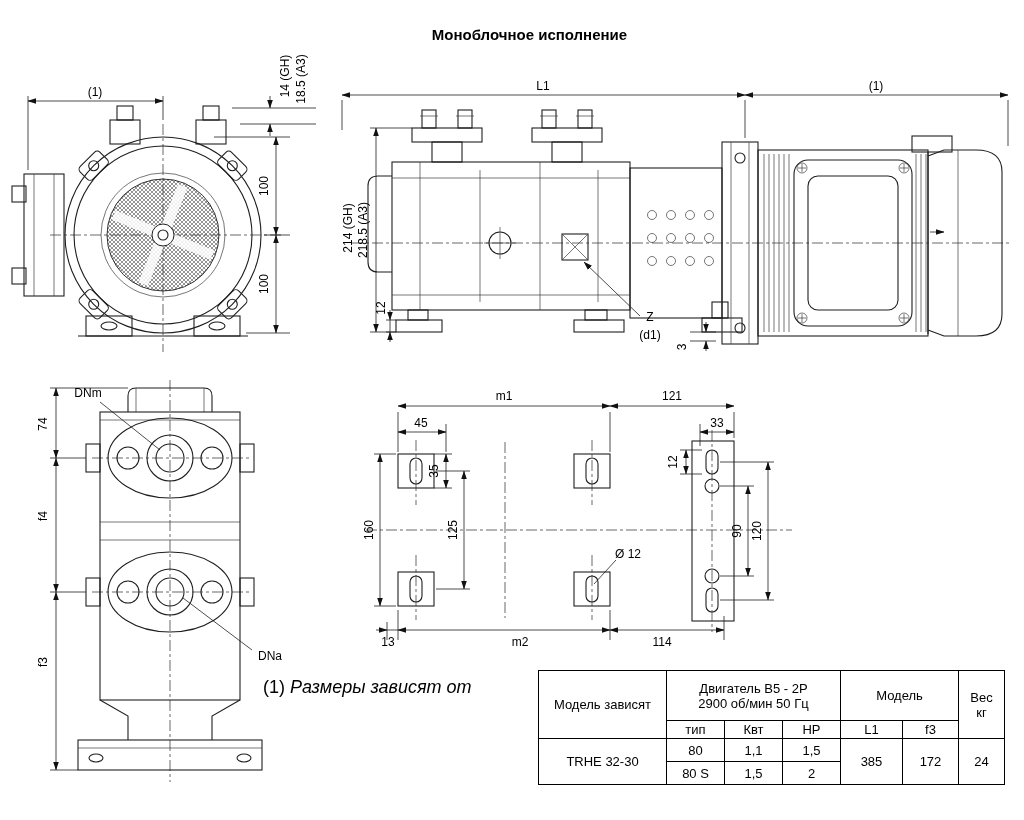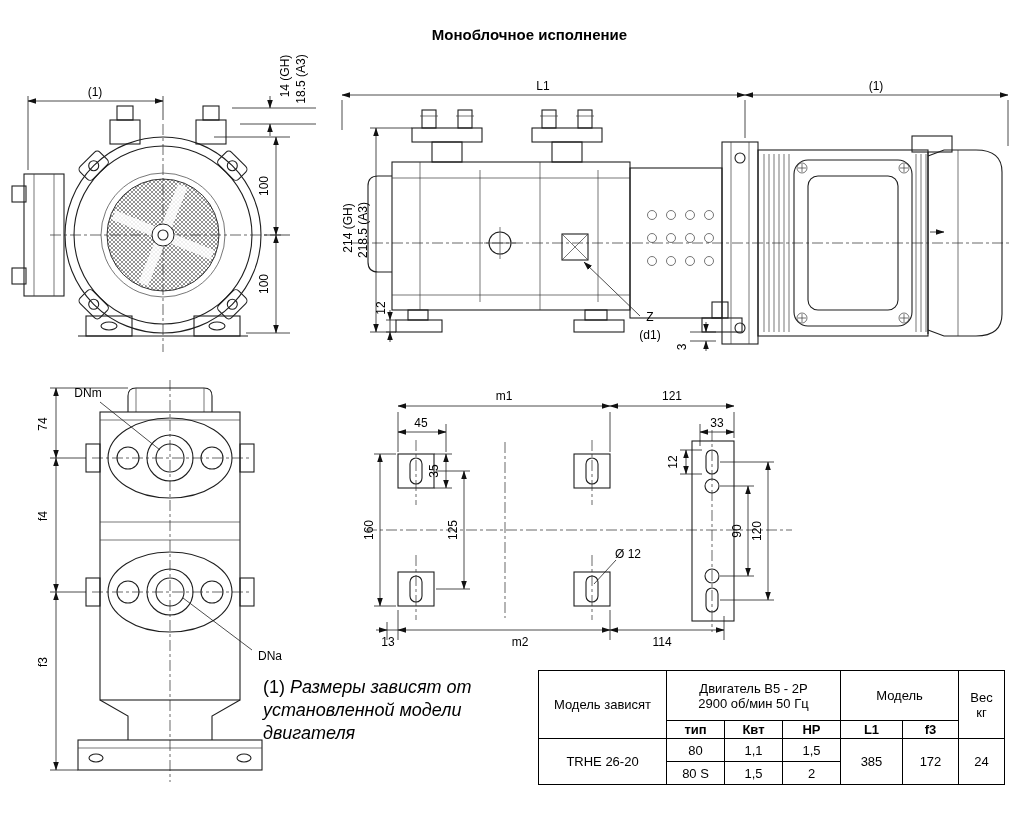--- a/index.html
+++ b/index.html
@@ -28,21 +28,21 @@
   }
   .notes i { font-style:italic; }
   table.spec {
     position:absolute; left:538px; top:670px;
     border-collapse:collapse; font-size:13px;
   }
   table.spec td {
     border:1px solid #000; text-align:center;
     vertical-align:middle; padding:1px 4px;
   }
-  table.spec td.bold { font-weight:bold;margin-top:40px; }
+  table.spec td.bold { font-weight:normal;margin-top:40px; }
   table.spec tr.data td { height:23px; }
 </style>
 </head>
 <body>
 
 <div class="title">Моноблочное исполнение</div>
 
 <svg class="drawing" width="1024" height="820" viewBox="0 0 1024 820">
   <defs>
     <marker id="ar" viewBox="0 0 10 10" refX="9.5" refY="5" markerWidth="11" markerHeight="11" orient="auto-start-reverse">
@@ -422,21 +422,20 @@
     <text class="dimtxt" text-anchor="middle" transform="translate(761,531) rotate(-90)">120</text>
     <text class="dimtxt" x="628" y="558" text-anchor="middle">Ø 12</text>
     <text class="dimtxt" x="388" y="646" text-anchor="middle">13</text>
     <text class="dimtxt" x="520" y="646" text-anchor="middle">m2</text>
     <text class="dimtxt" x="662" y="646" text-anchor="middle">114</text>
   </g>
 </svg>
 
 <div class="notes">
   <div><span>(1) </span><i>Размеры зависят от</i></div>
-  <div><i>установленной модели двигателя</i></div>
 </div>
 
 <table class="spec">
   <tbody>
   <tr>
     <td rowspan="2" style="width:128px">Модель зависят</td>
     <td colspan="3" style="height:50px">
       <div>Двигатель B5  - 2P</div>
       <div>2900 об/мин 50 Гц</div>
     </td>
@@ -447,21 +446,21 @@
     </td>
   </tr>
   <tr>
     <td class="bold" style="width:58px">тип</td>
     <td class="bold" style="width:58px">Квт</td>
     <td class="bold" style="width:58px">HP</td>
     <td class="bold" style="width:62px">L1</td>
     <td class="bold" style="width:56px">f3</td>
   </tr>
   <tr class="data">
-    <td rowspan="2">TRHE 26-20</td>
+    <td rowspan="2">TRHE 32-30</td>
     <td>80</td>
     <td>1,1</td>
     <td>1,5</td>
     <td rowspan="2">385</td>
     <td rowspan="2">172</td>
     <td rowspan="2">24</td>
   </tr>
   <tr class="data">
     <td>80 S</td>
     <td>1,5</td>

